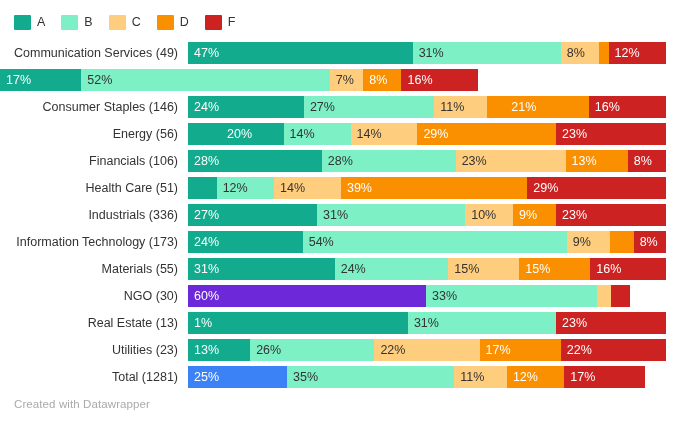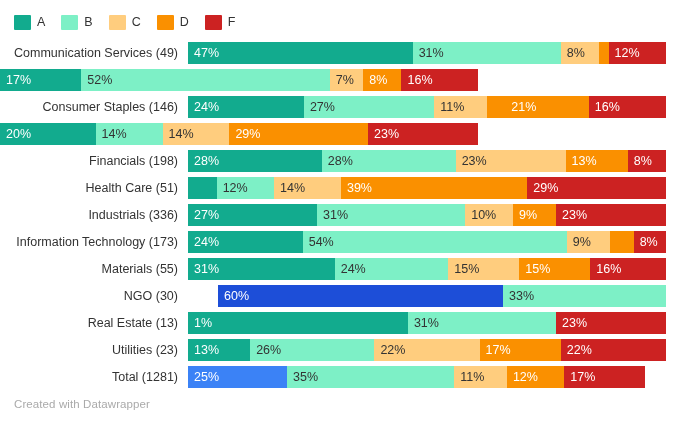--- a/index.html
+++ b/index.html
@@ -177,40 +177,41 @@
           </div>
           <div class="seg" style="background: rgb(250, 144, 0); width: 101.394px; padding-left: 18px;">
             <span class="seg-label lab-light">21%</span>
           </div>
           <div class="seg" style="background: rgb(204, 34, 34); width: 77.2525px;">
             <span class="seg-label lab-light">16%</span>
           </div>
         </div>
       </div>
       <div class="row">
-        <div class="bar">
-          <div class="seg" style="background: rgb(18, 171, 142); width: 95.6px;">
+        <div class="row-label">Energy (56)</div>
+        <div class="bar">
+          <div class="seg" style="background: rgb(18, 171, 142); width: 95.6px; padding-left: 33px;">
             <span class="seg-label lab-light">20%</span>
           </div>
           <div class="seg" style="background: rgb(125, 240, 198); width: 66.92px;">
             <span class="seg-label lab-dark">14%</span>
           </div>
           <div class="seg" style="background: rgb(255, 205, 126); width: 66.92px;">
             <span class="seg-label lab-dark">14%</span>
           </div>
           <div class="seg" style="background: rgb(250, 144, 0); width: 138.62px;">
             <span class="seg-label lab-light">29%</span>
           </div>
           <div class="seg" style="background: rgb(204, 34, 34); width: 109.94px;">
             <span class="seg-label lab-light">23%</span>
           </div>
         </div>
       </div>
       <div class="row">
-        <div class="row-label">Financials (198)</div>
+        <div class="row-label">Financials (106)</div>
         <div class="bar">
           <div class="seg" style="background: rgb(18, 171, 142); width: 133.84px;">
             <span class="seg-label lab-light">28%</span>
           </div>
           <div class="seg" style="background: rgb(125, 240, 198); width: 133.84px;">
             <span class="seg-label lab-dark">28%</span>
           </div>
           <div class="seg" style="background: rgb(255, 205, 126); width: 109.94px;">
             <span class="seg-label lab-dark">23%</span>
           </div>
@@ -294,21 +295,21 @@
             <span class="seg-label lab-light">15%</span>
           </div>
           <div class="seg" style="background: rgb(204, 34, 34); width: 75.7228px;">
             <span class="seg-label lab-light">16%</span>
           </div>
         </div>
       </div>
       <div class="row">
         <div class="row-label">NGO (30)</div>
         <div class="bar">
-          <div class="seg" style="background: #1d4ed8; width: 285px; margin-left: 30px;">
+          <div class="seg" style="background: #6d28d9; width: 238px;">
             <span class="seg-label lab-light">60%</span>
           </div>
           <div class="seg" style="background: rgb(125, 240, 198); width: 171px;">
             <span class="seg-label lab-dark">33%</span>
           </div>
           <div class="seg" style="background: rgb(255, 205, 126); width: 14.34px;"></div>
           <div class="seg" style="background: rgb(204, 34, 34); width: 19.12px;"></div>
         </div>
       </div>
       <div class="row">

